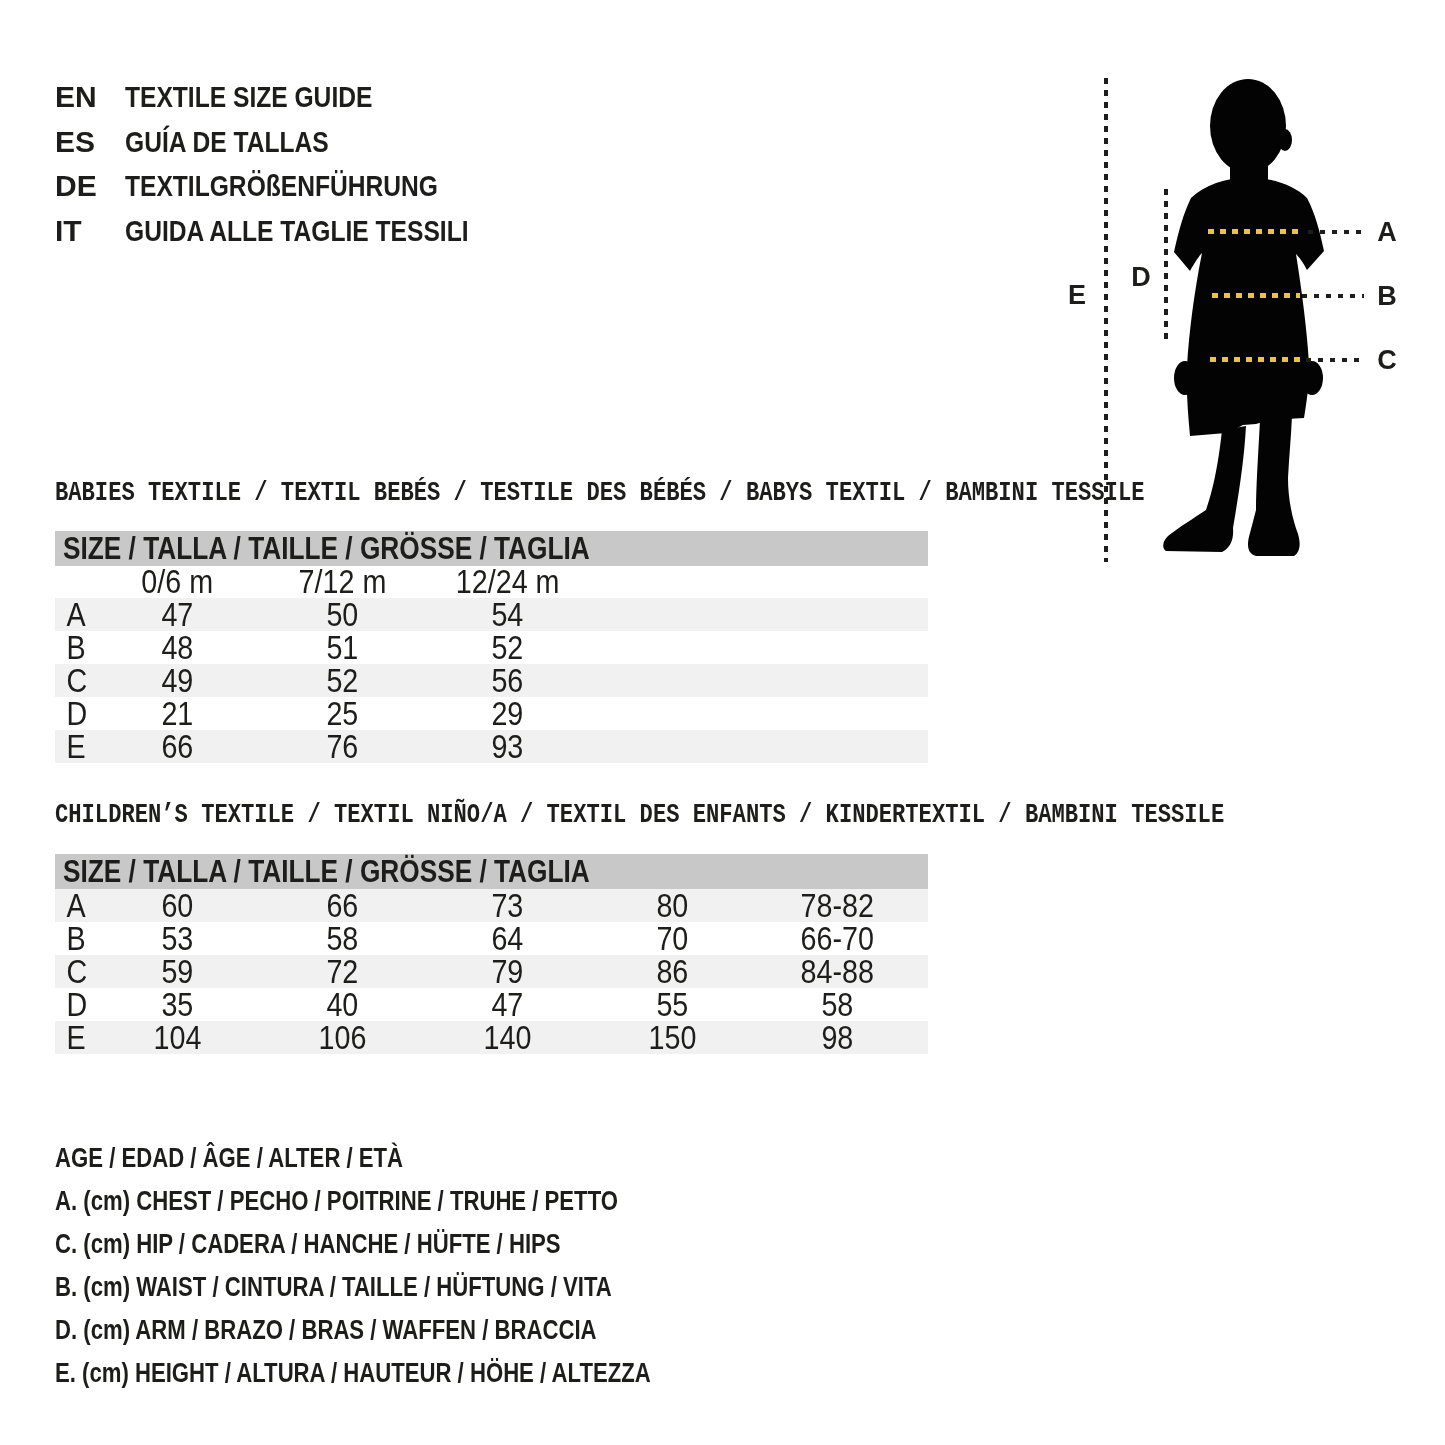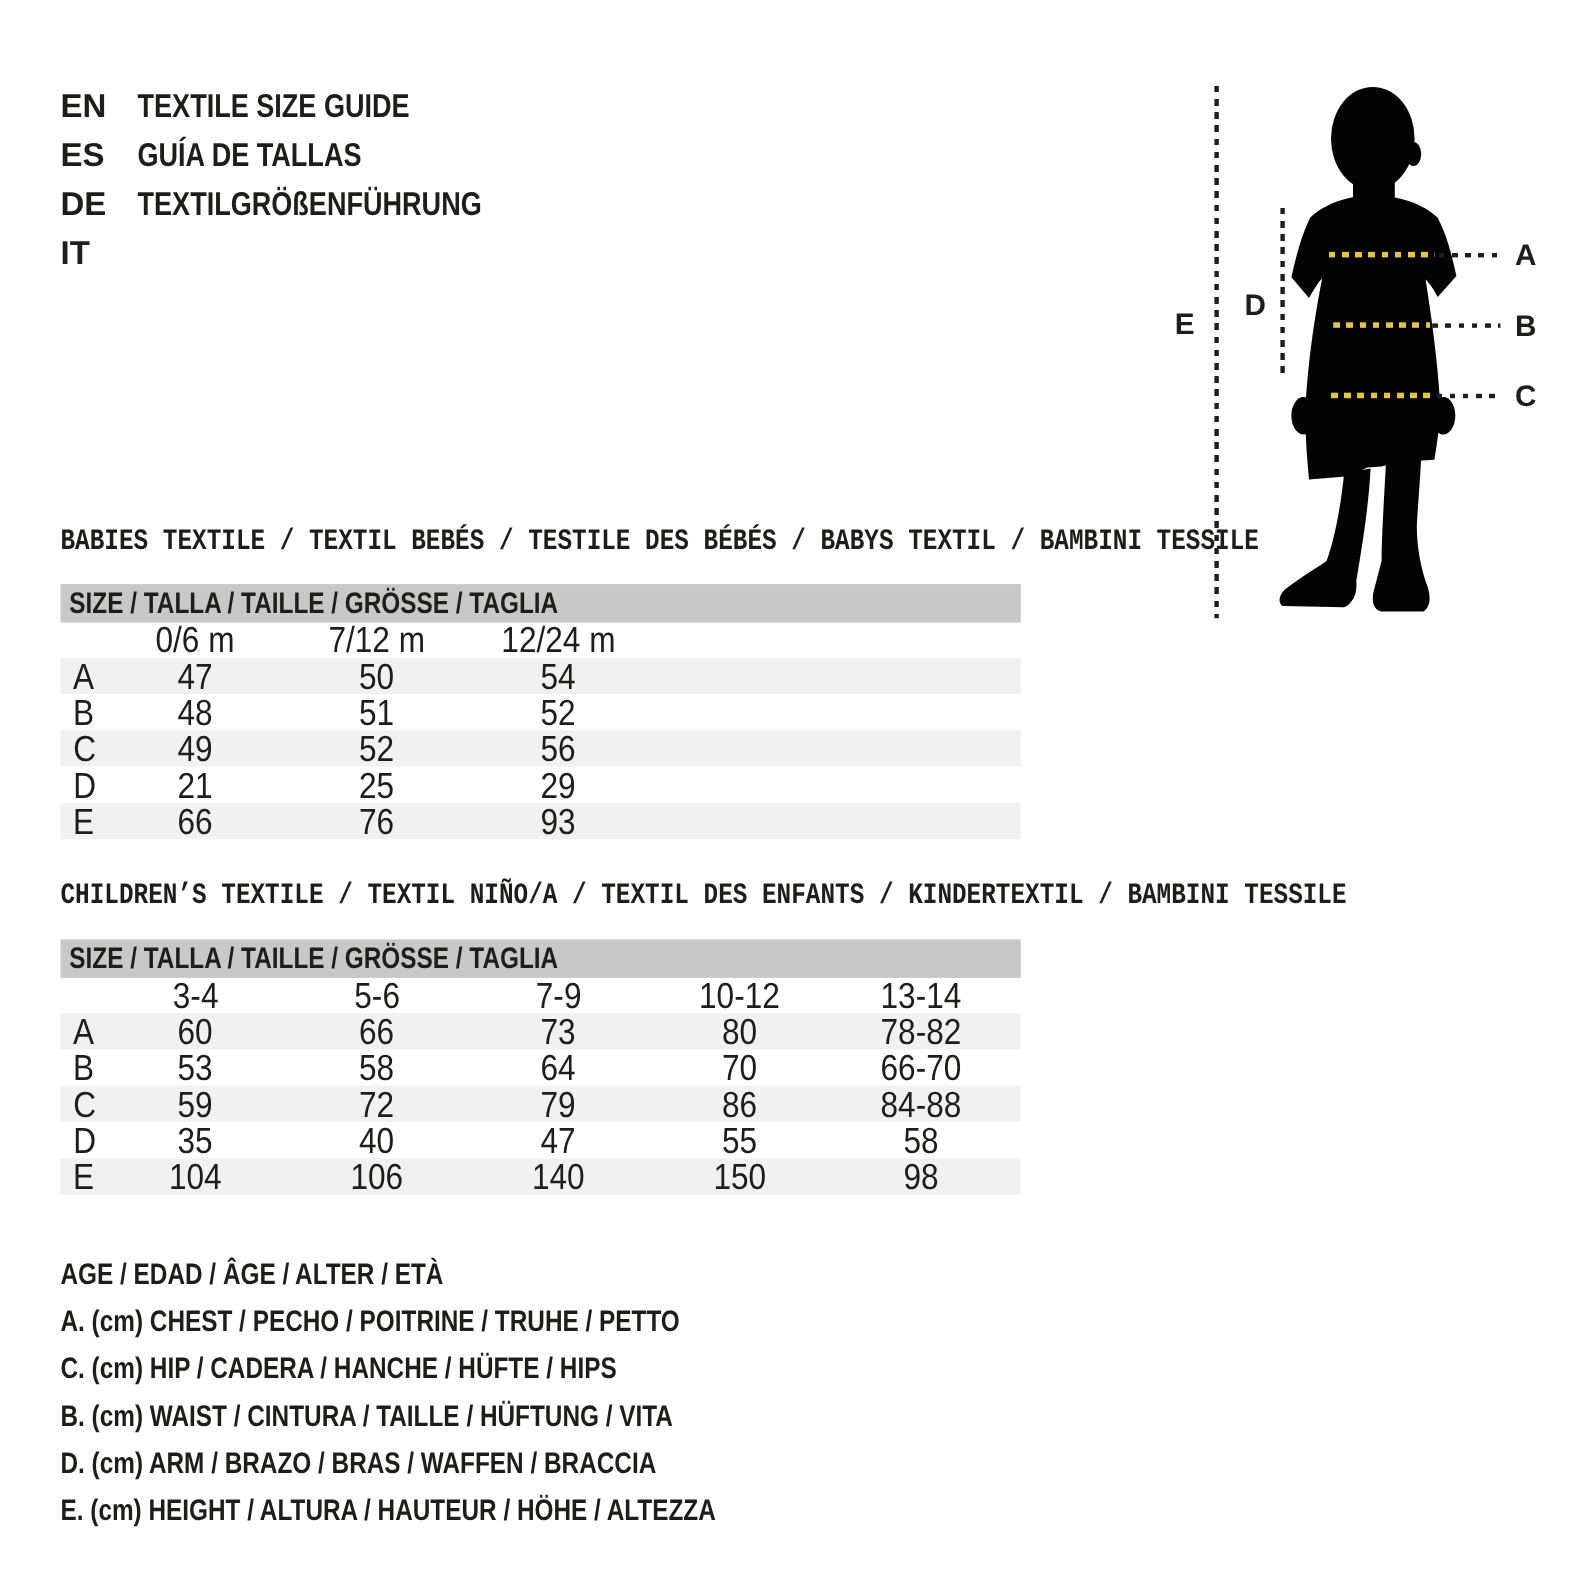--- a/index.html
+++ b/index.html
@@ -18,21 +18,21 @@
   .lang-row{display:flex;height:44.5px;align-items:center;font-size:30px;font-weight:700;}
   .lang-code{width:70px;}
 
   
   .sec-title{position:absolute;left:55px;font-size:27px;font-weight:700;line-height:30px;font-family:Liberation Mono, monospace;}
 
   
   .size-bar{
     position:absolute;left:55px;width:873px;height:35px;background:#c8c8c8;
     display:flex;align-items:center;padding-left:8px;box-sizing:border-box;
-    font-size:27px;font-weight:700;
+    font-size:32px;font-weight:700;
   }
 
   
   .tbl{position:absolute;left:55px;width:873px;font-size:33px;font-weight:400;}
   .tbl-row{display:flex;height:33px;align-items:center;}
   .tbl-row.head{height:32px;}
   .tbl-row.stripe{background:#f1f1f1;}
   .cell-label{flex:0 0 40px;padding-left:10px;box-sizing:border-box;}
   .cell-val{flex:0 0 165px;text-align:center;}
 
@@ -63,20 +63,21 @@
     <div class="lang-row">
       <span class="lang-code">ES</span>
       <span class="lang-title"><span class="cond">GUÍA DE TALLAS</span></span>
     </div>
     <div class="lang-row">
       <span class="lang-code">DE</span>
       <span class="lang-title"><span class="cond">TEXTILGRÖßENFÜHRUNG</span></span>
     </div>
     <div class="lang-row">
       <span class="lang-code">IT</span>
+      <span class="lang-title"><span class="cond">GUIDA ALLE TAGLIE TESSILI</span></span>
     </div>
   </header>
 
   <div>
     <div class="vline" style="left:1104px;top:78px;height:484px;"></div>
     <div class="vline" style="left:1164px;top:189px;height:154px;"></div>
 
     <svg class="silhouette" width="250" height="490" viewBox="0 0 250 490" aria-hidden="true">
       <g fill="#030303">
         <ellipse cx="110" cy="48" rx="38" ry="47"></ellipse>
@@ -186,28 +187,20 @@
   </section>
 
   <section>
     <div class="sec-title" style="top:800px;">
       <span class="cond">CHILDREN’S TEXTILE / TEXTIL NIÑO/A / TEXTIL DES ENFANTS / KINDERTEXTIL / BAMBINI TESSILE</span>
     </div>
     <div class="size-bar" style="top:854px;">
       <span class="cond">SIZE / TALLA / TAILLE / GRÖSSE / TAGLIA</span>
     </div>
     <div class="tbl" style="top:889px;">
-        <div class="tbl-row head">
-          <span class="cell-label"><span class="condc"></span></span>
-          <span class="cell-val"><span class="condc">3-4</span></span>
-          <span class="cell-val"><span class="condc">5-6</span></span>
-          <span class="cell-val"><span class="condc">7-9</span></span>
-          <span class="cell-val"><span class="condc">10-12</span></span>
-          <span class="cell-val"><span class="condc">13-14</span></span>
-        </div>
         <div class="tbl-row stripe">
           <span class="cell-label"><span class="condc">A</span></span>
           <span class="cell-val"><span class="condc">60</span></span>
           <span class="cell-val"><span class="condc">66</span></span>
           <span class="cell-val"><span class="condc">73</span></span>
           <span class="cell-val"><span class="condc">80</span></span>
           <span class="cell-val"><span class="condc">78-82</span></span>
         </div>
         <div class="tbl-row">
           <span class="cell-label"><span class="condc">B</span></span>

